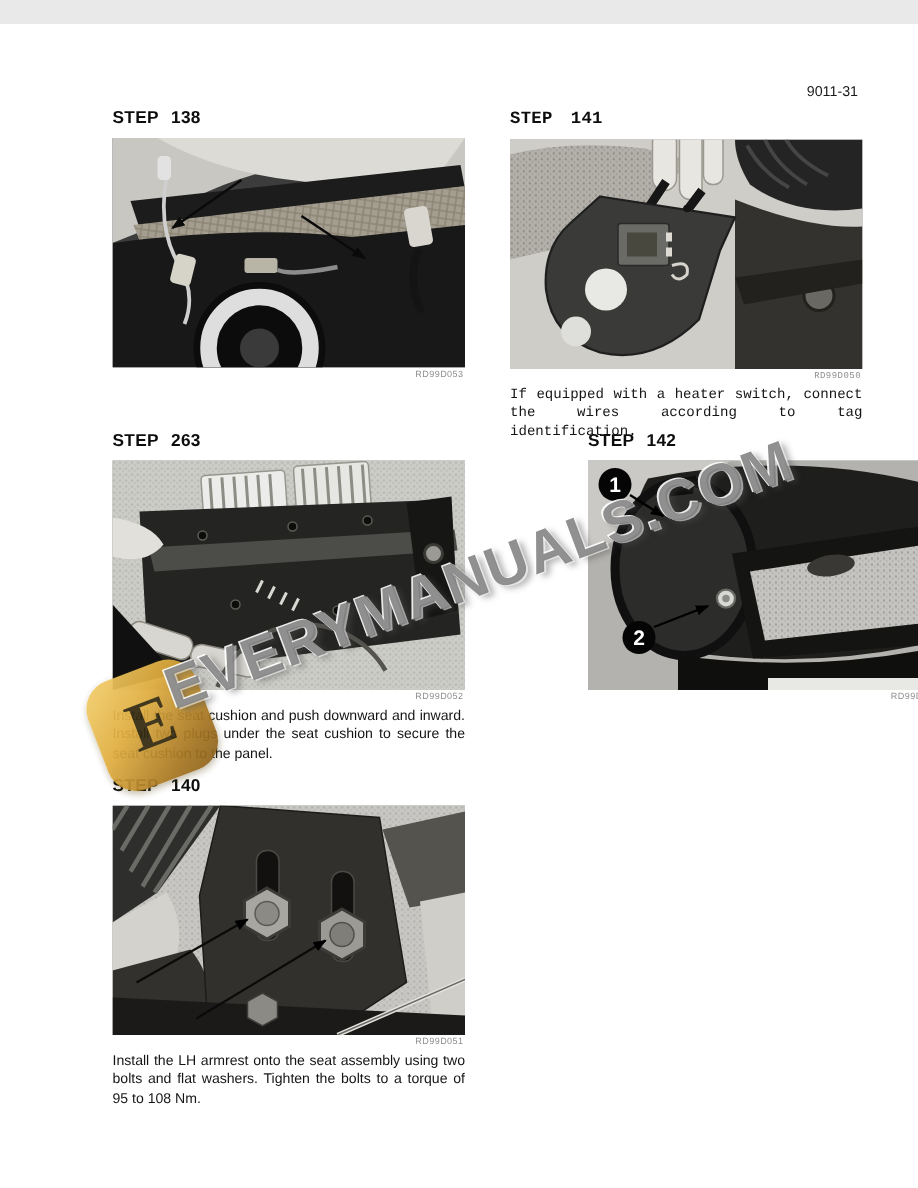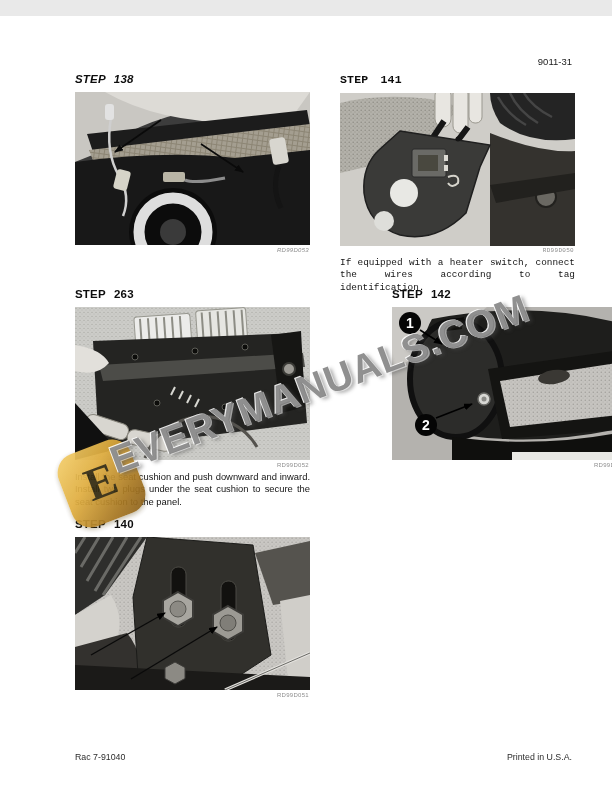--- a/index.html
+++ b/index.html
@@ -2,21 +2,21 @@
 <html><head>
 <meta charset="utf-8">
 <style>
   html,body{margin:0;padding:0;background:#e9e9e9;}
   .page{
     position:relative;width:612px;height:792px;margin:16px auto;background:#ffffff;
     font-family:"Liberation Sans",sans-serif;overflow:hidden;
   }
   .page-number{position:absolute;top:40px;right:40px;font-size:9.5px;color:#1a1a1a;}
   .step{position:absolute;width:235px;}
-  .s138{left:75px;top:57px;font-style:italic;}
+  .s138{left:75px;top:57px;}
   .s141{left:340px;top:57px;font-family:Liberation Mono, monospace;}
   .s139{left:75px;top:272px;}
   .s142{left:352px;top:272px;padding-left:40px;}
   .s140{left:75px;top:502px;}
   .step-title{margin:0 0 7px 0;font-size:11.5px;font-weight:700;color:#0d0d0d;word-spacing:5px;letter-spacing:.2px;}
   .photo{margin:0;width:235px;height:153px;overflow:hidden;background:#9a9a9a;}
   .photo svg{display:block;width:235px;height:153px;}
   .photo-label{font-size:6px;line-height:8px;color:#8e8e8e;text-align:right;margin:1px 1px 1px 0;letter-spacing:.3px;}
   .caption{margin:2px 0 0 0;font-size:9.4px;line-height:12.3px;color:#141414;text-align:justify;}
   .footer{position:absolute;left:75px;right:40px;top:736px;display:flex;justify-content:space-between;font-size:8.8px;color:#2c2c2c;}
@@ -238,27 +238,24 @@
         <polygon points="100,125 110,130.5 110,141.5 100,147 90,141.5 90,130.5" fill="#8c8a84" stroke="#3c3b38"></polygon>
         <line x1="150" y1="153" x2="235" y2="116" stroke="#e4e2de" stroke-width="3"></line>
         <line x1="150" y1="153" x2="235" y2="116" stroke="#6a6a66" stroke-width="1"></line>
         <g stroke="#0a0a0a" stroke-width="1.4">
           <line x1="16" y1="118" x2="90" y2="76" marker-end="url(#m140)"></line>
           <line x1="56" y1="142" x2="142" y2="90" marker-end="url(#m140)"></line>
         </g>
       </svg>
     </figure>
     <div class="photo-label">RD99D051</div>
+    <p class="caption">Install the LH armrest onto the seat assembly using two bolts and flat washers. Tighten the bolts to a torque of 95 to 108 Nm.</p>
   </section>
 
   <div class="watermark" aria-hidden="true">
     <div class="wm-logo">
       <span class="wm-logo-letter">E</span>
     </div>
     <div class="wm-text">EVERYMANUALS.COM</div>
   </div>
 
-  <footer class="footer">
-    <span>Rac 7-91040</span>
-    <span>Printed in U.S.A.</span>
-  </footer>
 
 </div>
 
 </body></html>

